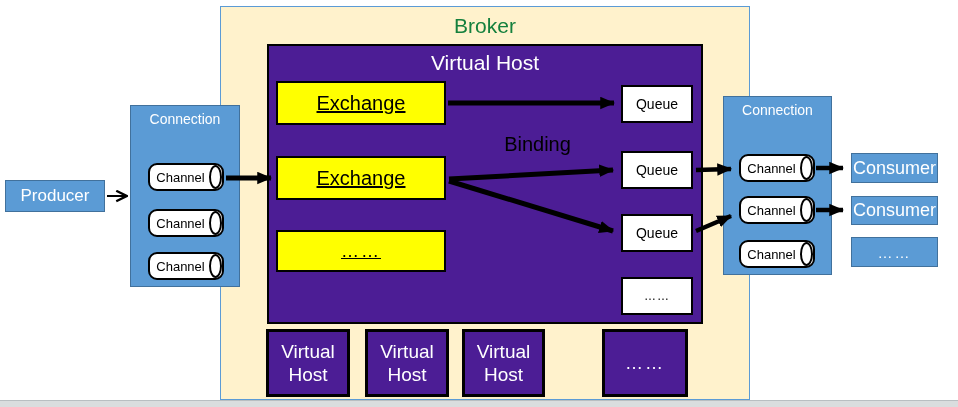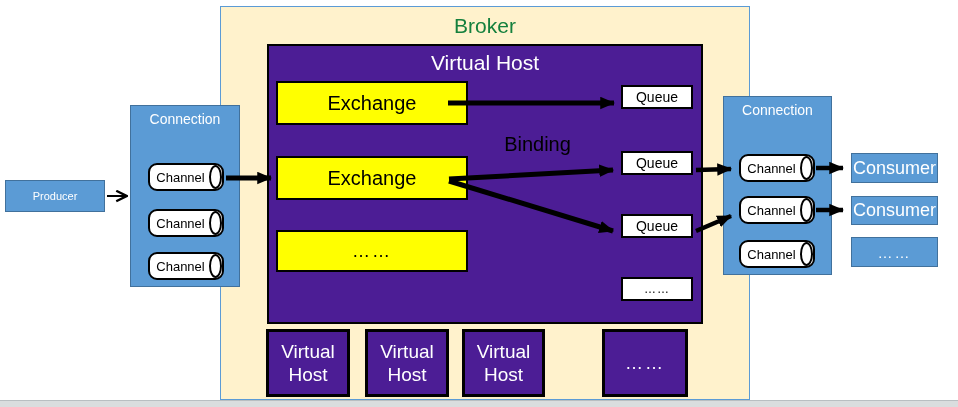--- a/index.html
+++ b/index.html
@@ -43,21 +43,21 @@
   .white-box {
     background: #ffffff;
     border: 2px solid #000000;
     color: #000000;
     display: flex;
     align-items: center;
     justify-content: center;
   }
 
   
-  .producer { left: 5px; top: 180px; width: 100px; height: 32px; font-size: 11px; text-align: center; }
+  .producer { left: 5px; top: 180px; width: 100px; height: 32px; font-size: 17px; text-align: center; }
 
   .connection { z-index: 3; }
   .connection-left  { left: 130px; top: 105px; width: 110px; height: 182px; }
   .connection-right { left: 723px; top: 96px;  width: 109px; height: 179px; }
   .connection-title {
     position: absolute; top: 5px; left: 0; width: 100%;
     text-align: center; color: #ffffff; font-size: 14px;
   }
 
   .channel {
@@ -87,26 +87,26 @@
     position: absolute; top: 7px; left: 0; width: 100%;
     text-align: center; color: #15803d; font-size: 21px;
   }
 
   .vhost-main { left: 267px; top: 44px; width: 436px; height: 280px; z-index: 2; }
   .vhost-title {
     position: absolute; top: 5px; left: 0; width: 100%;
     text-align: center; color: #ffffff; font-size: 21px;
   }
 
-  .exchange { left: 276px; width: 192px; z-index: 2; font-size: 20px; }
+  .exchange { left: 276px; width: 170px; z-index: 2; font-size: 20px; text-decoration: underline; }
   .exchange-1 { top: 81px;  height: 44px; }
   .exchange-2 { top: 156px; height: 44px; }
   .exchange-more { top: 230px; height: 42px; font-size: 18px; letter-spacing: 2px; }
 
-  .queue { left: 621px; width: 72px; height: 24px; z-index: 2; font-size: 14px; }
+  .queue { left: 621px; width: 72px; height: 38px; z-index: 2; font-size: 14px; }
   .queue-1 { top: 85px; }
   .queue-2 { top: 151px; }
   .queue-3 { top: 214px; }
   .queue-more { top: 277px; font-size: 12px; letter-spacing: 1px; }
 
   .binding-label {
     left: 480px; top: 133px; width: 115px;
     text-align: center; color: #000000; font-size: 20px;
     z-index: 4;
   }

